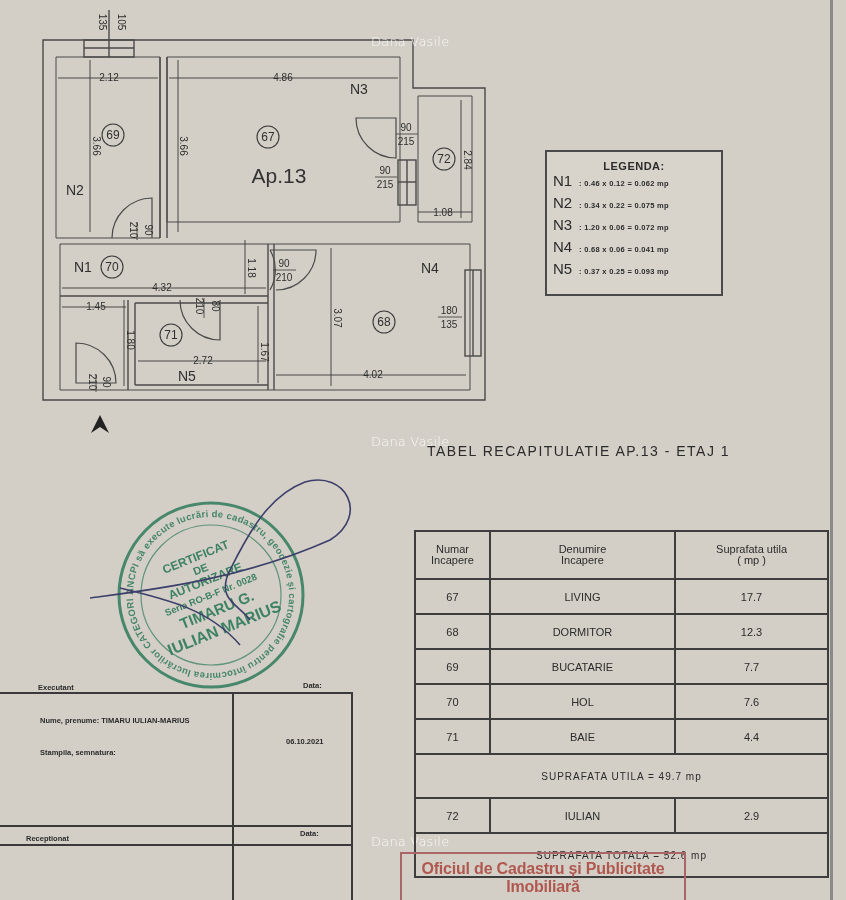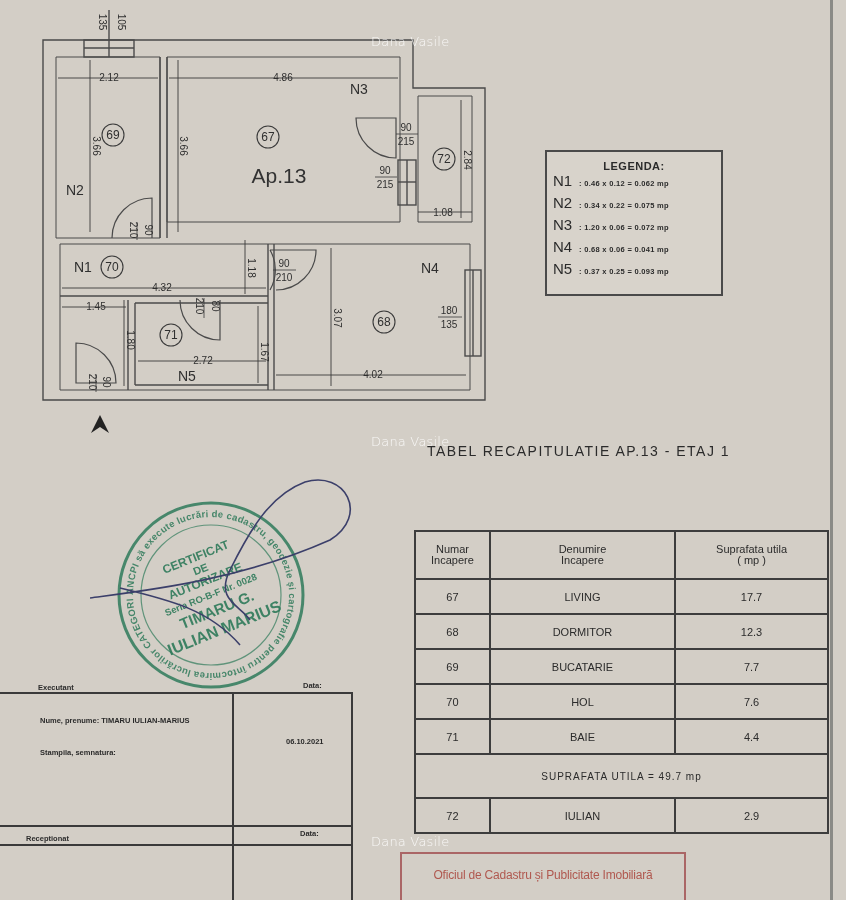--- a/index.html
+++ b/index.html
@@ -235,20 +235,23 @@
     </tbody>
   <tbody>
       <tr class="sum">
     <td colspan="3">SUPRAFATA UTILA = 49.7 mp</td>
   </tr>
   <tr>
     <td>72</td>
     <td>IULIAN</td>
     <td>2.9</td>
   </tr>
+  <tr class="sum">
+    <td colspan="3">SUPRAFATA TOTALA = 52.6 mp</td>
+  </tr>
 </tbody>
   </table>
 
 <div class="abs small" style="left:14px;top:683px;">Executant</div>
 <div class="abs small" style="left:279px;top:681px;">Data:</div>
 <div class="form-line" style="left:0;top:692px;width:352px;height:1.5px;"></div>
 <div class="form-line" style="left:351px;top:692px;width:1.5px;height:208px;"></div>
 <div class="form-line" style="left:232px;top:692px;width:1.5px;height:208px;"></div>
 <div class="abs small" style="left:16px;top:716px;text-align:right;">Nume, prenume: TIMARU IULIAN-MARIUS</div>
 <div class="abs small" style="left:16px;top:748px;">Stampila, semnatura:</div>
@@ -273,14 +276,14 @@
     <text x="121" y="114" style="font-size:12px" id="st3">AUTORIZARE</text>
     <text x="121" y="128" style="font-size:9.5px" id="st4">Seria RO-B-F Nr. 0028</text>
     <text x="121" y="146" style="font-size:15px" id="st5">TIMARU G.</text>
     <text x="121" y="166" style="font-size:16px" id="st6">IULIAN MARIUS</text>
   </g>
 
   <path d="M0 128 C60 120 150 110 240 70 C280 45 255 0 215 12 C180 25 160 60 140 100 C125 130 150 135 160 150 M30 118 C80 130 120 140 150 175" fill="none" stroke="#3b3f6a" stroke-width="1.6"></path>
 </svg>
 
 <div class="oficiu">
-  <div style="font-size:12px;font-weight:normal;margin-top:14px;letter-spacing:-0.2px">Oficiul de Cadastru și Publicitate Imobiliară</div>
+  <div style="font-size:16px;font-weight:bold;margin-top:6px;letter-spacing:-0.2px">Oficiul de Cadastru și Publicitate Imobiliară</div>
 </div>
 
 </body></html>

